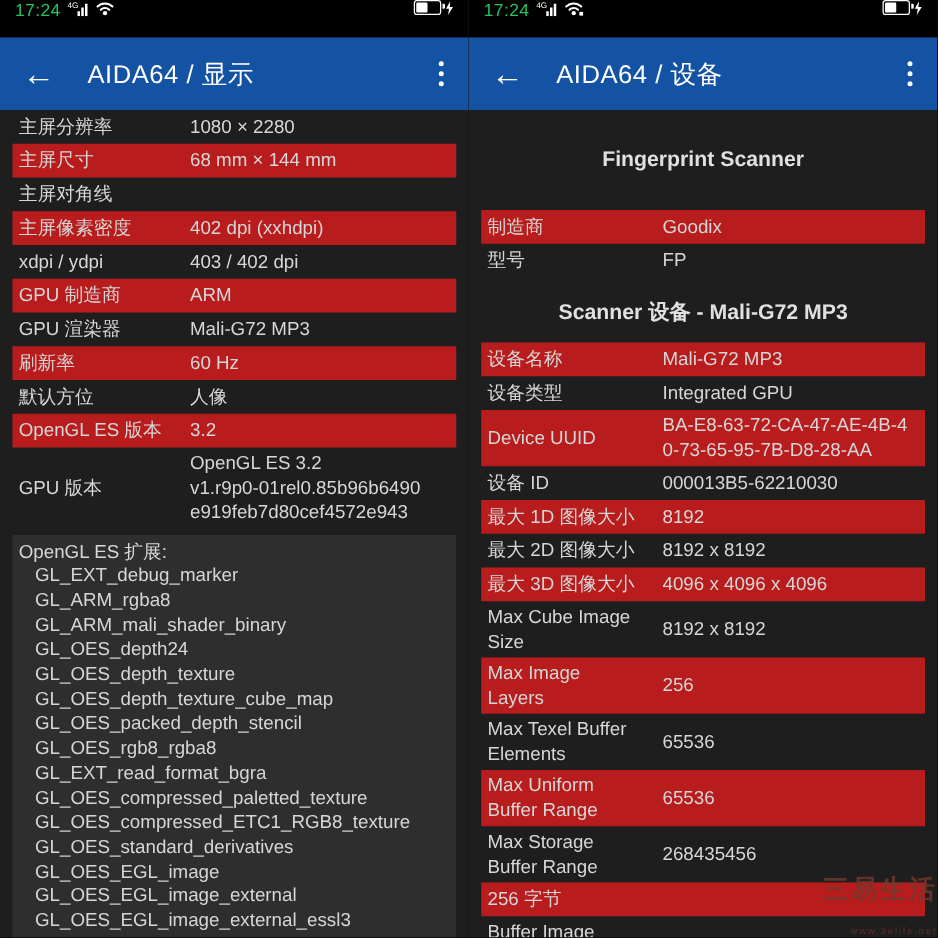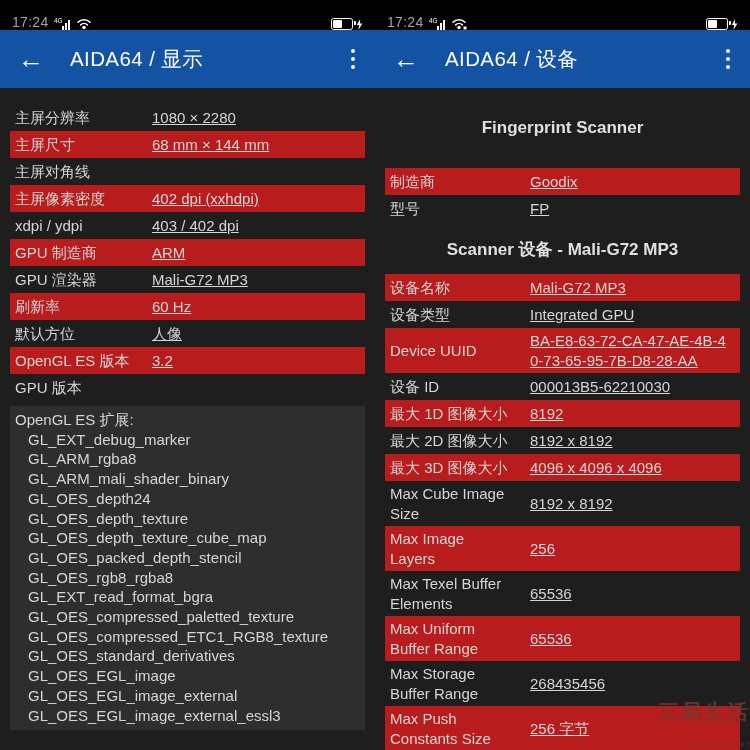--- a/index.html
+++ b/index.html
@@ -1,42 +1,42 @@
 <!DOCTYPE html>
 <html><head>
 <meta charset="utf-8">
 <style>
   html,body{margin:0;padding:0;background:#000;}
   .wrap{width:750px;height:750px;display:flex;overflow:hidden;font-family:"Liberation Sans",sans-serif;}
   .screen{width:375px;height:750px;overflow:hidden;background:#1e1e1e;display:flex;flex-direction:column;position:relative;flex:0 0 375px;}
 
   
-  .statusbar{height:30px;background:#000;color:#a3a3a3;display:flex;align-items:flex-end;padding:0 12px;box-sizing:border-box;flex:0 0 30px;}
+  .statusbar{height:30px;background:#000;color:#22c55e;display:flex;align-items:flex-start;padding:0 12px;box-sizing:border-box;flex:0 0 30px;}
   .sb-time{font-size:14px;letter-spacing:.3px;margin-right:5px;}
   .sb-iconbox{display:flex;align-items:center;gap:4px;}
   .sb-right{margin-left:auto;display:flex;align-items:center;gap:3px;}
   .bat{width:20px;height:10px;border:1.5px solid #fff;border-radius:2.5px;position:relative;display:inline-block;}
   .bat .fill{position:absolute;left:1px;top:1px;bottom:1px;width:45%;background:#fff;border-radius:1px;}
   .bat::after{content:"";position:absolute;right:-4px;top:2px;width:2px;height:4px;background:#fff;border-radius:0 1px 1px 0;}
 
   
   .appbar{height:58px;background:#1452a4;display:flex;align-items:center;color:#fff;padding:0 18px;box-sizing:border-box;flex:0 0 58px;}
   .back{font-size:26px;line-height:1;margin-right:26px;cursor:pointer;}
   .title{font-size:20.5px;letter-spacing:.4px;}
   .kebab{margin-left:auto;display:flex;flex-direction:column;align-items:center;cursor:pointer;padding:4px 2px;}
   .kebab i{width:4px;height:4px;border-radius:50%;background:#fff;display:block;margin:2.2px 0;}
 
   
   .content{flex:1;overflow:hidden;position:relative;color:#d6d6d6;}
-  .content.padded{padding-top:16px;}
+  .content.padded{}
   .row{display:flex;margin:0 10px;padding:3px 5px;min-height:27px;box-sizing:border-box;align-items:center;font-size:15px;line-height:19.5px;}
   .row.alt{background:#b91c1c;}
   .lbl{flex:0 0 137px;white-space:pre-line;}
   .screen.right .lbl{flex:0 0 140px;}
-  .val{flex:1;white-space:pre-line;word-break:break-word;text-decoration:underline;}
+  .val{flex:1;white-space:pre-line;word-break:break-word;}
   .sec-header{color:#e0e0e0;font-weight:bold;font-size:17px;text-align:center;}
   .sh1{margin:30px 12px 30px;}
   .sh2{margin:16px 12px 13px;}
 
   .ext-panel{margin:5px 10px 0;background:#2e2e2e;padding:4px 5px 0 5px;font-size:15px;line-height:19.7px;min-height:320px;}
   .ext-header{}
   .ext-item{padding-left:13px;}
 
   .watermark{position:absolute;right:0;bottom:1px;text-align:right;pointer-events:none;}
   .wm-main{font-size:21px;font-weight:bold;color:rgba(112,58,48,0.8);letter-spacing:2px;line-height:1;}
@@ -122,20 +122,23 @@
       <div class="row">
         <span class="lbl">默认方位</span>
         <span class="val">人像</span>
       </div>
       <div class="row alt">
         <span class="lbl">OpenGL ES 版本</span>
         <span class="val">3.2</span>
       </div>
       <div class="row">
         <span class="lbl">GPU 版本</span>
+        <span class="val">OpenGL ES 3.2
+v1.r9p0-01rel0.85b96b6490
+e919feb7d80cef4572e943</span>
       </div>
 
       <div class="ext-panel">
         <div class="ext-header">OpenGL ES 扩展:</div>
         <div class="ext-item">GL_EXT_debug_marker</div>
         <div class="ext-item">GL_ARM_rgba8</div>
         <div class="ext-item">GL_ARM_mali_shader_binary</div>
         <div class="ext-item">GL_OES_depth24</div>
         <div class="ext-item">GL_OES_depth_texture</div>
         <div class="ext-item">GL_OES_depth_texture_cube_map</div>
@@ -253,22 +256,20 @@
         <span class="lbl">Max Uniform
 Buffer Range</span>
         <span class="val">65536</span>
       </div>
       <div class="row">
         <span class="lbl">Max Storage
 Buffer Range</span>
         <span class="val">268435456</span>
       </div>
       <div class="row alt">
-        <span class="lbl">Max Push
-Constants Size</span>
         <span class="val">256 字节</span>
       </div>
       <div class="row">
         <span class="lbl">Buffer Image
 Granularity</span>
         <span class="val"></span>
       </div>
     </div>
 
     <div class="watermark">

